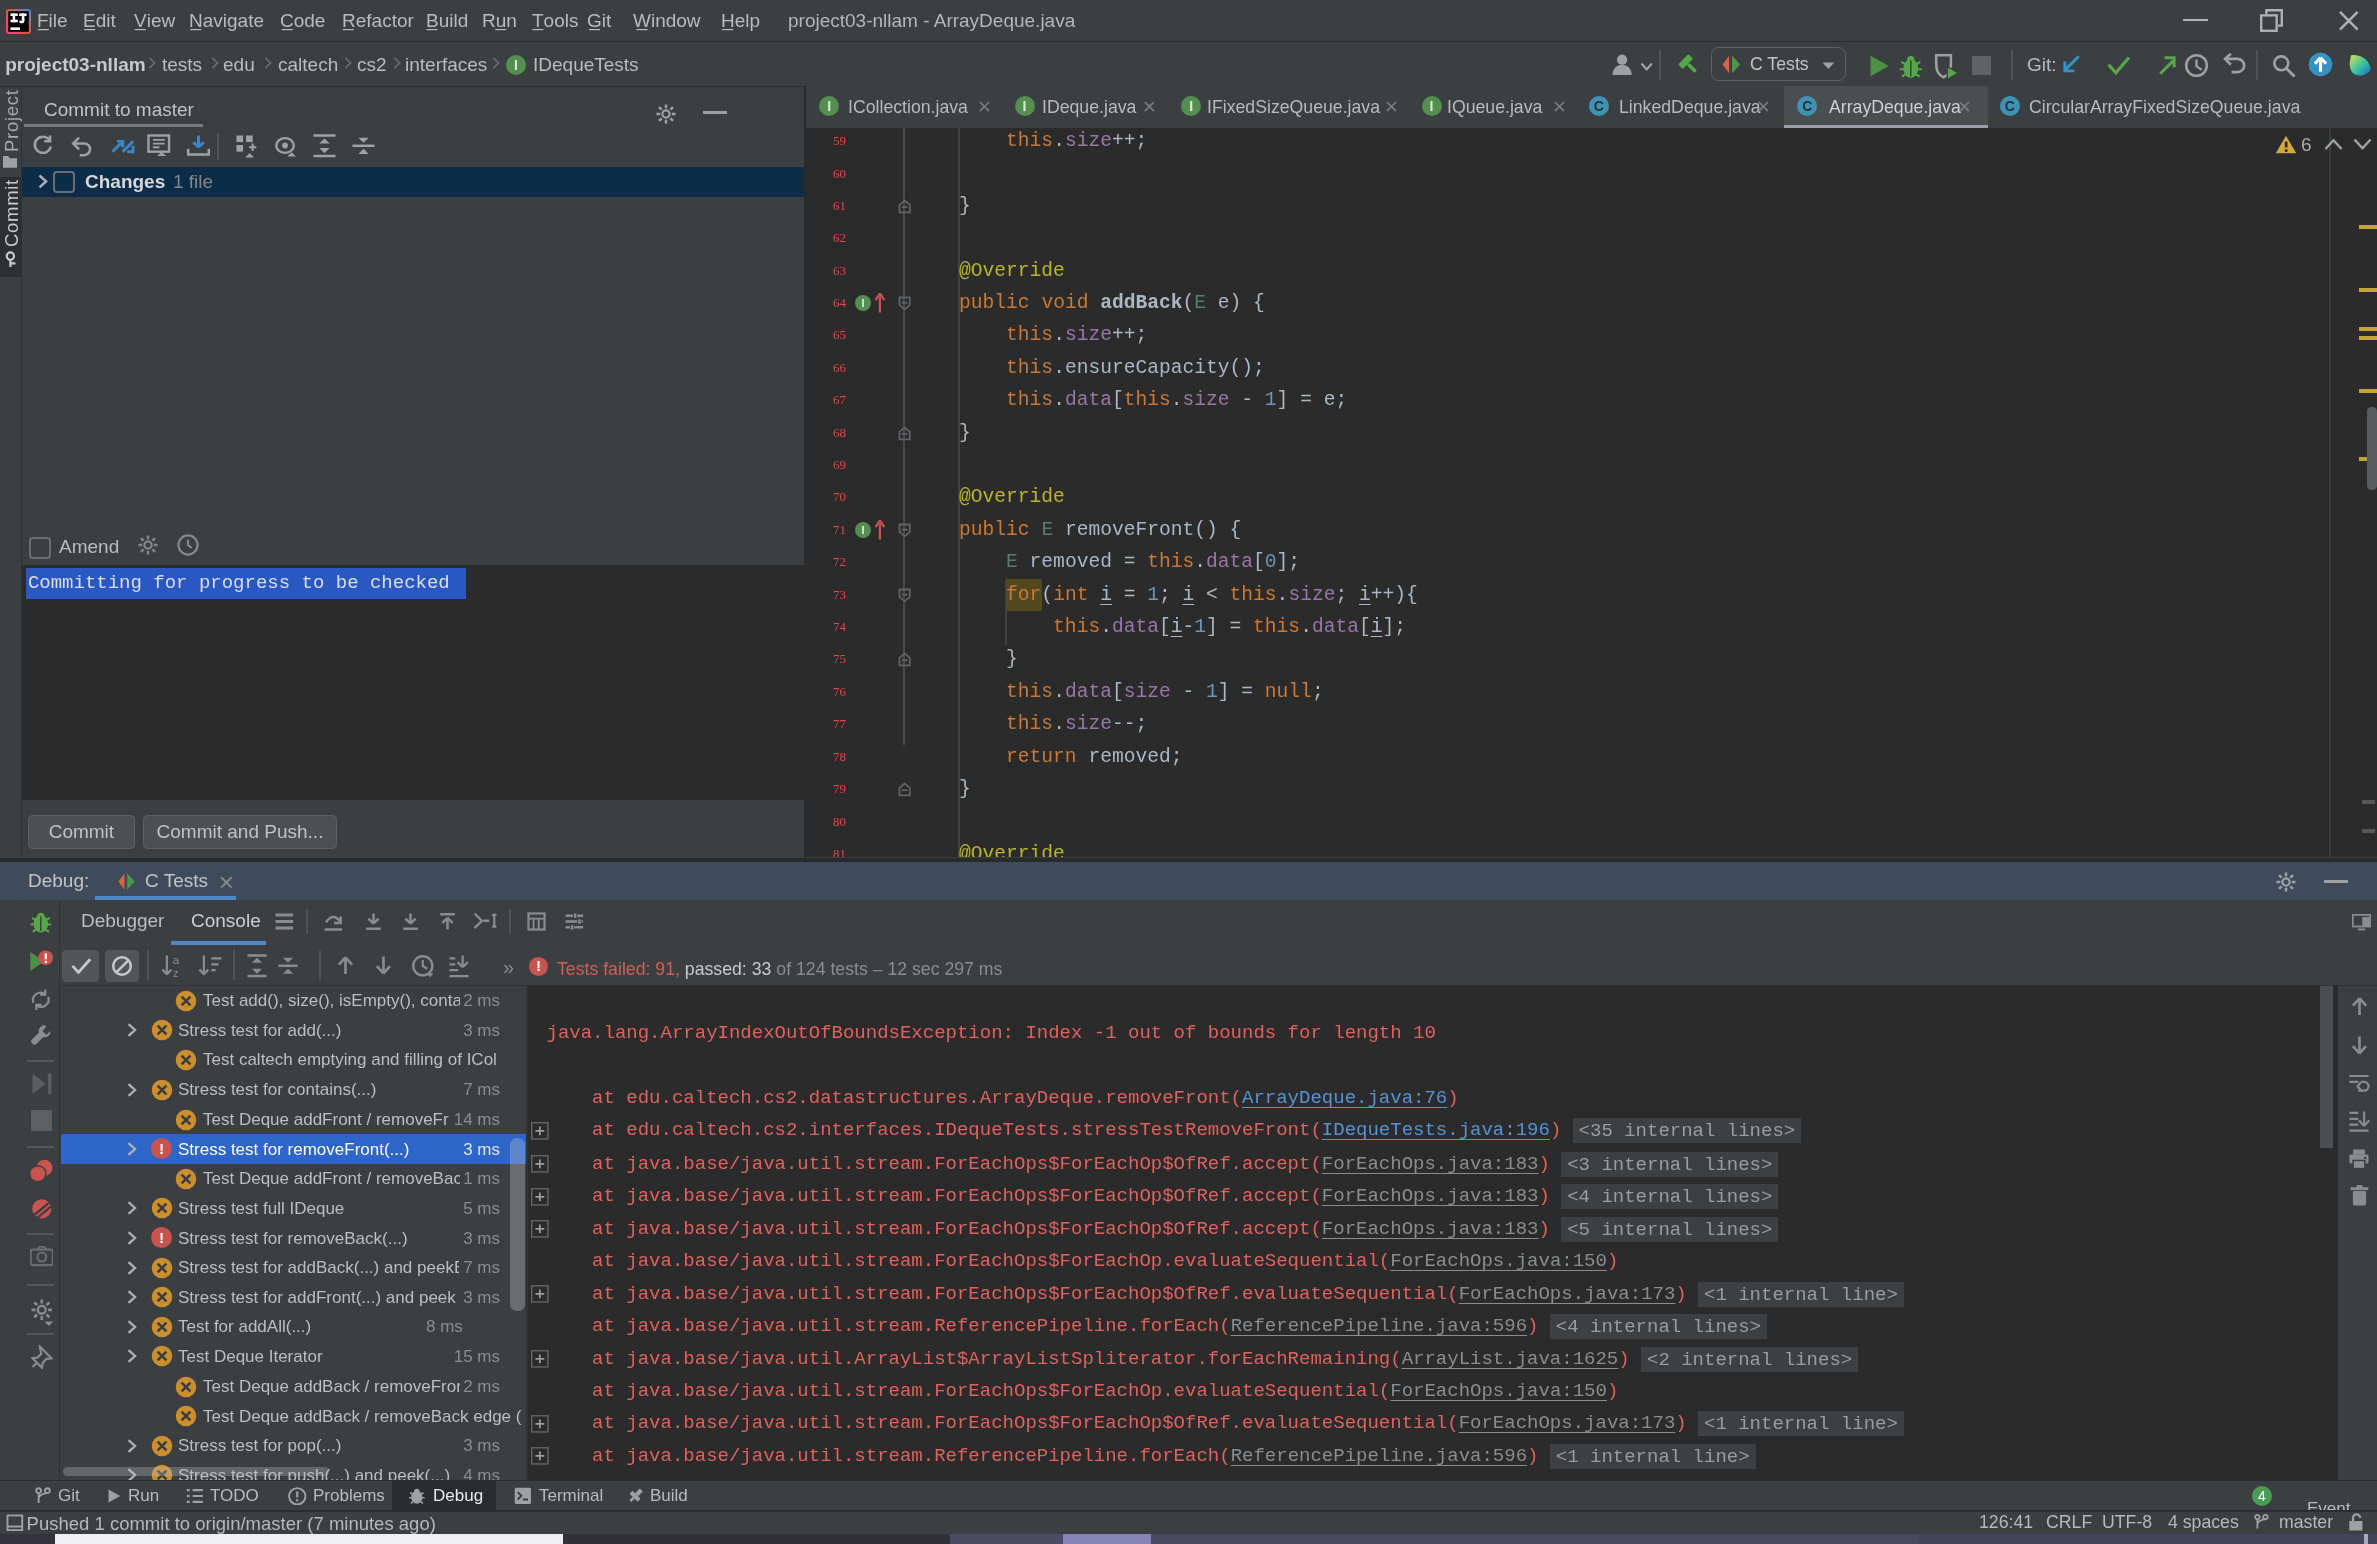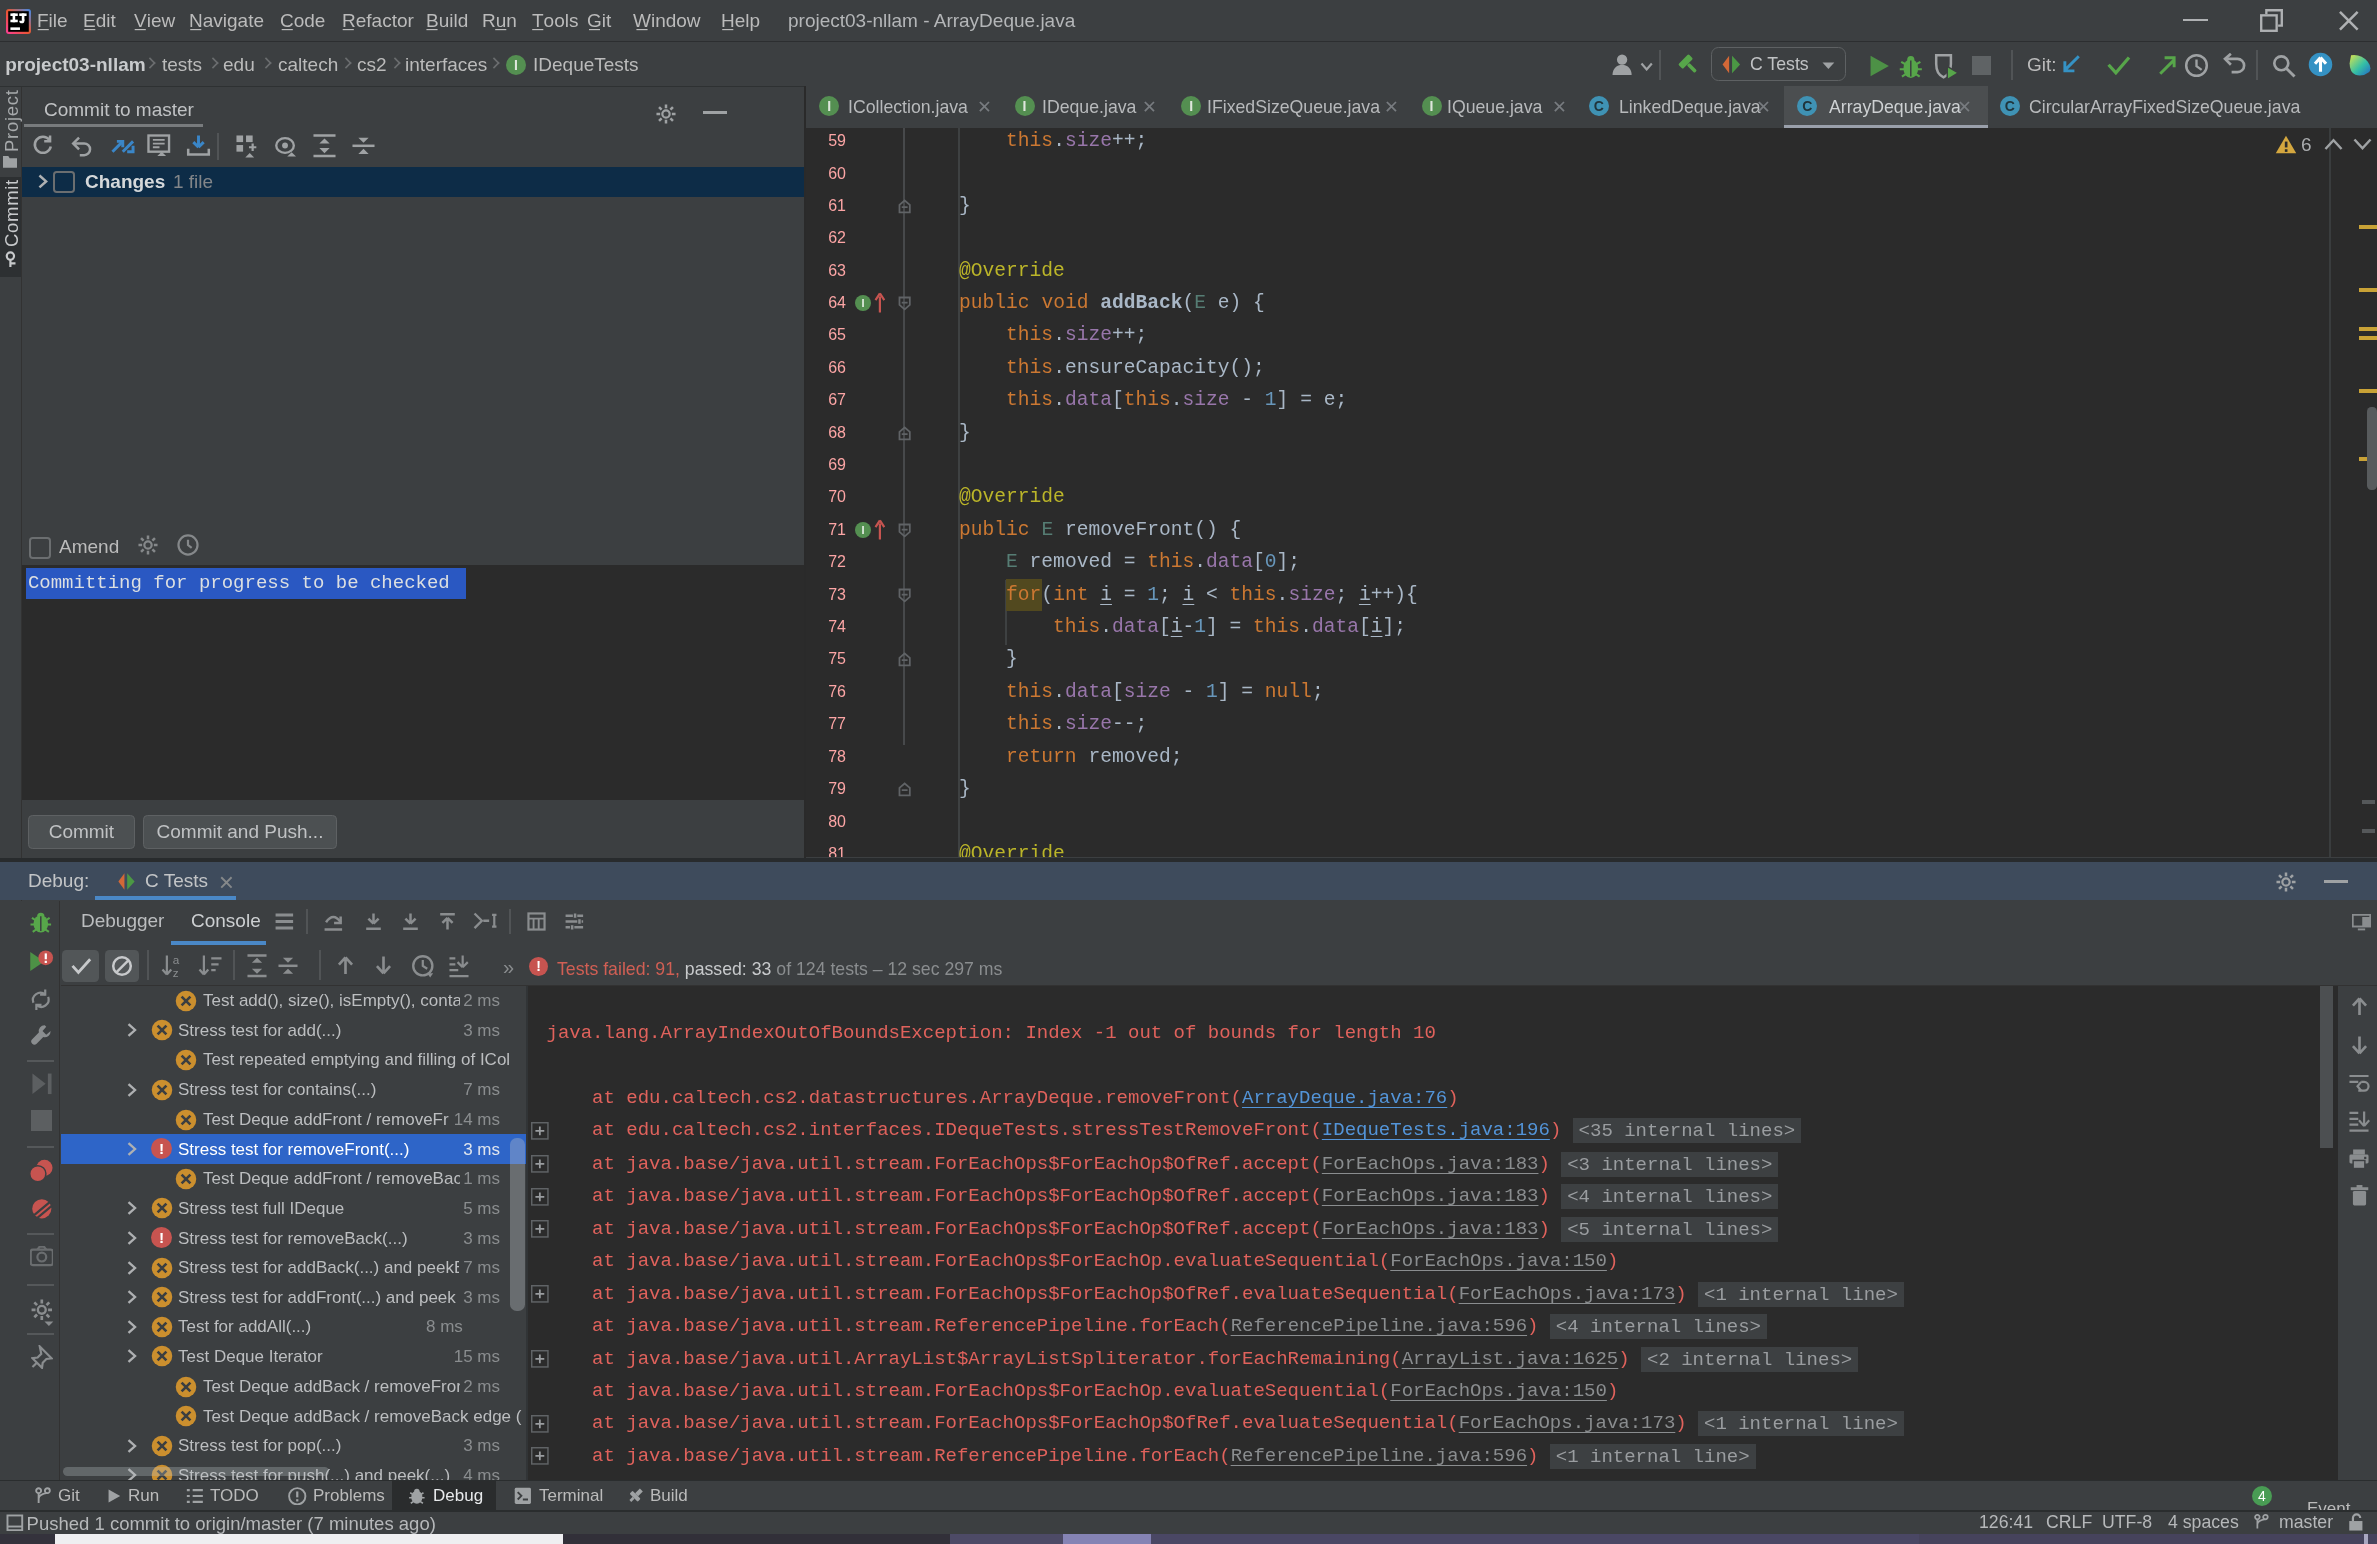--- a/index.html
+++ b/index.html
@@ -13,21 +13,21 @@
 .nav-sep::before{content:"";position:absolute;left:0;top:0;width:8px;height:8px;border-top:2.2px solid #6a6d6f;border-right:2.2px solid #6a6d6f;transform:rotate(45deg) scale(.8);}
 .icircle{width:20px;height:20px;border-radius:50%;background:#548f51;color:#dfe6dd;font-size:14px;font-weight:bold;text-align:center;line-height:20px;}
 .ccircle{width:20px;height:20px;border-radius:50%;background:#3f92b4;color:#20353c;font-size:14px;font-weight:bold;text-align:center;line-height:20px;}
 .vlabel{writing-mode:vertical-rl;transform:rotate(180deg);color:#a7aaac;font-size:18.5px;letter-spacing:0.7px;}
 .cbox{width:17.7px;height:17.7px;border:2.2px solid #6b6e70;border-radius:3.7px;}
 .btn{height:32px;border:1.5px solid #5e6163;border-radius:4.4px;background:#4c5052;color:#c0c2c4;text-align:center;line-height:32px;}
 .tab{left:0;top:0;height:43px;}
 .tabt{top:11px;color:#b8babc;font-size:17.7px;}
 .tabx{top:11px;color:#787c80;font-size:17.7px;}
 .ymark{left:1553px;width:17.7px;height:4.4px;background:#c9a236;}
-.ln{position:absolute;left:0;width:40px;text-align:right;color:#fca5a5;font-family:Liberation Sans, sans-serif;font-size:16px;}
+.ln{position:absolute;left:0;width:40px;text-align:right;color:#ef4444;font-family:Liberation Serif, serif;font-size:13px;}
 .cl{position:absolute;left:106px;margin:0;font-family:"Liberation Mono",monospace;font-size:19.6px;color:#a9b7c6;white-space:pre;}
 .kw{color:#cc7832}.fld{color:#9876aa}.num{color:#6897bb}.ann{color:#bbb529}.tp{color:#567d74}
 .ulv{text-decoration:underline;text-underline-offset:3.7px;}
 .fold{position:absolute;left:92px;width:13.3px;height:14.8px;}
 </style>
 </head>
 <body>
 <div id="app">
 <div class="abs" style="left:0;top:0;width:2377px;height:41px;background:#3c3f41;border-bottom:1.5px solid #2c2e30;">
 
@@ -621,21 +621,21 @@
         </svg>
       </div>
 <div class="abs nowrap" style="left:117px;top:35px;color:#bcbec0;width:281px;overflow:hidden;">Stress test for add(...)</div>
 <div class="abs" style="left:365px;top:35px;width:74px;text-align:right;color:#8a8d8f;">3 ms</div>
 <div class="abs" style="left:114px;top:63px;">
         <svg width="22" height="22" viewBox="0 0 30 30">
           <circle cx="15" cy="15" r="14" fill="#cb8f2e"></circle>
           <path d="M9 9 L21 21 M21 9 L9 21" stroke="#3b3e40" stroke-width="3.6"></path>
         </svg>
       </div>
-<div class="abs nowrap" style="left:142px;top:64px;color:#bcbec0;width:323px;overflow:hidden;">Test repeated emptying and filling of ICol</div>
+<div class="abs nowrap" style="left:142px;top:64px;color:#bcbec0;width:323px;overflow:hidden;">Test caltech emptying and filling of ICol</div>
 <div class="abs" style="left:63px;top:96px;">
         <svg width="14.8" height="16" viewBox="0 0 20 22">
           <path d="M6 3 L15 11 L6 19" fill="none" stroke="#aeb0b2" stroke-width="3.2"></path>
         </svg>
       </div>
 <div class="abs" style="left:90px;top:93px;">
         <svg width="22" height="22" viewBox="0 0 30 30">
           <circle cx="15" cy="15" r="14" fill="#cb8f2e"></circle>
           <path d="M9 9 L21 21 M21 9 L9 21" stroke="#3b3e40" stroke-width="3.6"></path>
         </svg>

